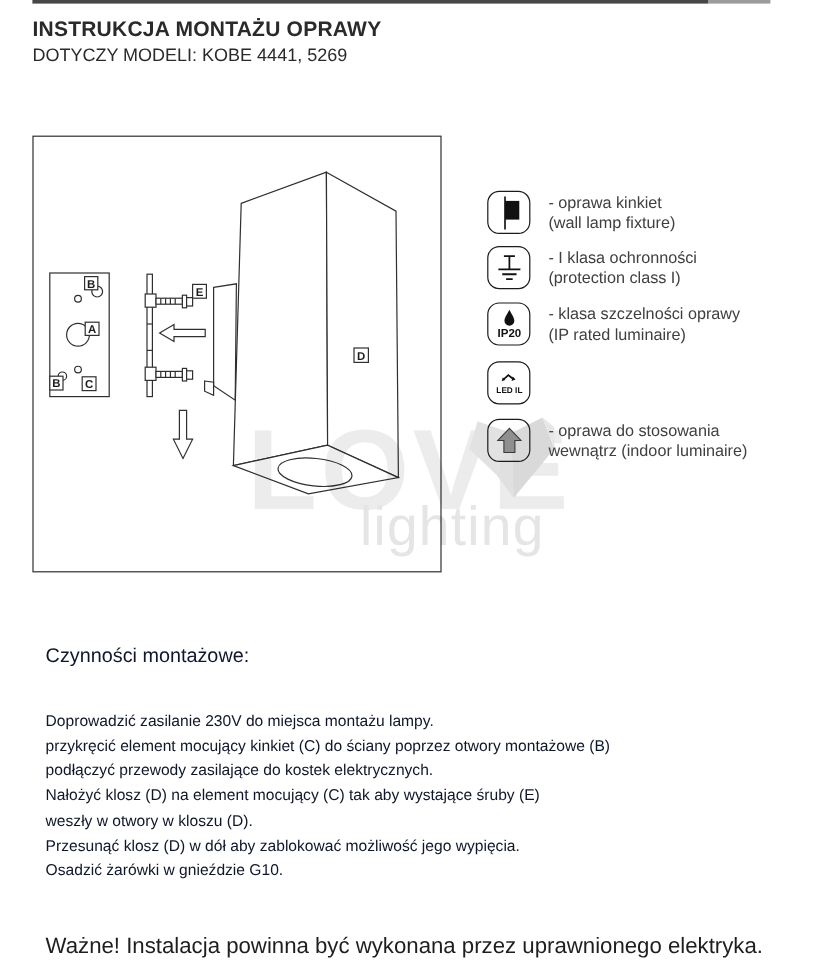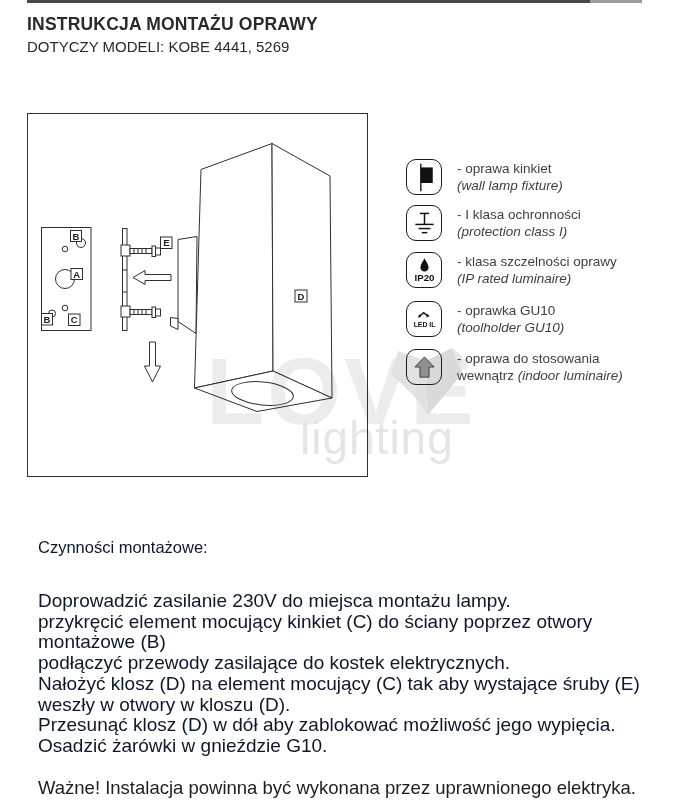--- a/index.html
+++ b/index.html
@@ -17,25 +17,25 @@
   .dline{stroke:#2f2f2f;stroke-width:1;fill:none;}
   .dfill{stroke:#2f2f2f;stroke-width:1;fill:#fff;}
   .dlabel{font-family:"Liberation Sans",sans-serif;font-size:9.5px;font-weight:bold;fill:#1c1c1c;}
   .wm-big{font-family:"Liberation Sans",sans-serif;font-weight:bold;font-size:95px;fill:#ececec;letter-spacing:3px;}
   .wm-small{font-family:"Liberation Sans",sans-serif;font-size:46px;fill:#e5e5e5;letter-spacing:1px;}
 
   .legend-row{position:absolute;left:406px;display:flex;align-items:flex-start;z-index:1;}
   .licon{width:36px;height:36px;border:1.6px solid #1b1b1b;border-radius:10px;box-sizing:border-box;
          display:flex;align-items:center;justify-content:center;background:transparent;flex:none;}
   .ltext{margin-left:15px;padding-top:1px;font-size:13.5px;line-height:17px;color:#404040;white-space:nowrap;}
-  .it{font-style:italic;}
+  .it{}
 
   .section{position:absolute;left:38px;top:537px;width:635px;color:#0f172a;}
   .section-heading{font-size:16.5px;line-height:20px;margin:0 0 10px 0;}
-  .steps{font-size:19px;line-height:20.7px;margin-top:34px;}
+  .steps{font-size:13px;line-height:20.7px;margin-top:34px;}
   .warning{position:absolute;left:38px;top:777px;width:640px;font-size:18.5px;color:#1e1e1e;white-space:nowrap;}
 </style>
 </head>
 <body>
 
 <div class="page">
 
   <div class="topbar"></div>
   <div class="topbar2"></div>
 
@@ -164,24 +164,20 @@
 
   <div class="legend-row" style="top:301px">
     <div class="licon">
       <svg width="33" height="33" viewBox="0 0 36 36">
         <polyline points="12.5,14.5 17,10.5 21.5,14" fill="none" stroke="#111" stroke-width="1.6"></polyline>
         <polygon points="11,16 14.2,15 12,12.3" fill="#111"></polygon>
         <polygon points="20,15.8 23.6,14.4 21,11.8" fill="#111"></polygon>
         <text x="18" y="26.5" text-anchor="middle" font-family="Liberation Sans, sans-serif" font-size="7.5" font-weight="bold" fill="#111">LED IL</text>
       </svg>
     </div>
-    <div class="ltext">
-      <div>- oprawka GU10</div>
-      <div class="it">(toolholder GU10)</div>
-    </div>
   </div>
 
   <div class="legend-row" style="top:349px">
     <div class="licon">
       <svg width="33" height="33" viewBox="0 0 36 36">
         <polygon points="18,6.5 28.5,17.5 23,17.5 23,28.5 13,28.5 13,17.5 7.5,17.5" fill="#8f8f8f" stroke="#3a3a3a" stroke-width="1"></polygon>
       </svg>
     </div>
     <div class="ltext">
       <div>- oprawa do stosowania</div>

